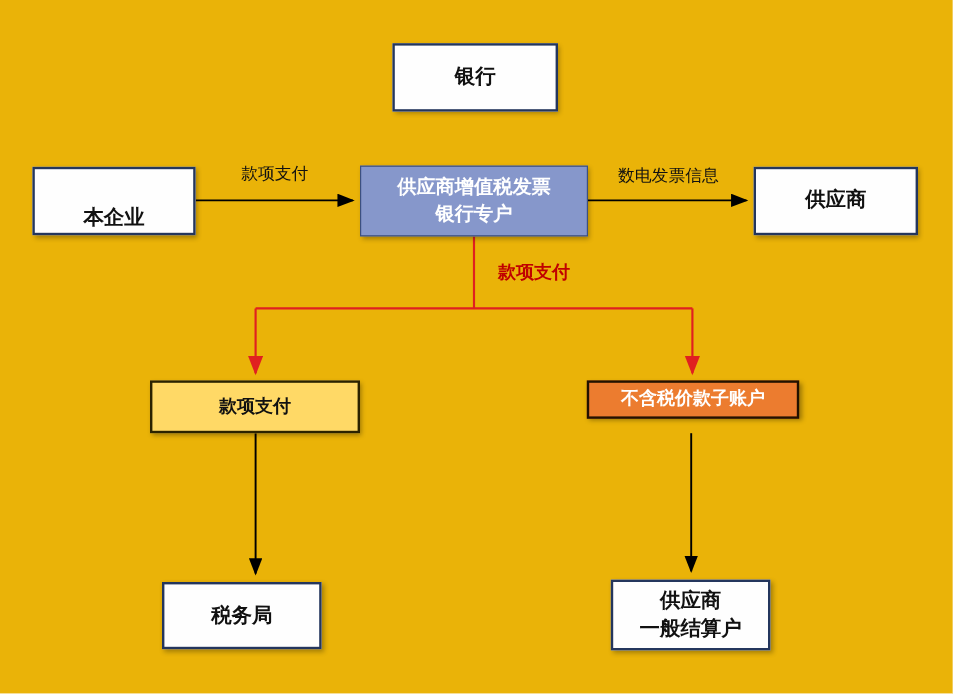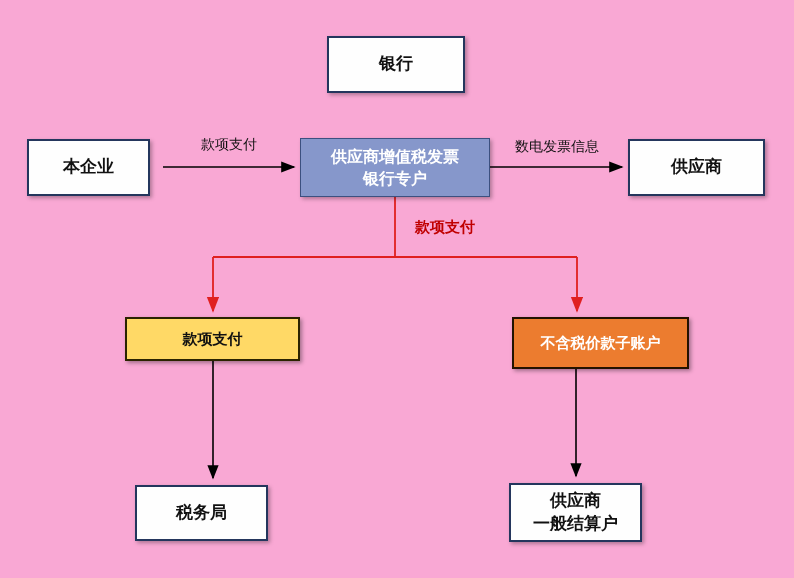--- a/index.html
+++ b/index.html
@@ -5,21 +5,21 @@
   html, body {
     margin: 0;
     padding: 0;
     background: #ffffff;
     font-family: "Liberation Serif", "DejaVu Serif", serif;
   }
   .canvas {
     position: relative;
     width: 794px;
     height: 578px;
-    background: #f9a8d4;
+    background: #eab308;
     overflow: hidden;
   }
   .connectors {
     position: absolute;
     left: 0;
     top: 0;
     width: 794px;
     height: 578px;
     pointer-events: none;
   }
@@ -102,38 +102,38 @@
 
     <line x1="213" y1="361" x2="213" y2="478" stroke="#000000" stroke-width="1.6" marker-end="url(#arrow-black)"></line>
 
     <line x1="576" y1="361" x2="576" y2="476" stroke="#000000" stroke-width="1.6" marker-end="url(#arrow-black)"></line>
   </svg>
 
   <div class="node node-plain" style="left:327px; top:36px; width:138px; height:57px;">
     <span>银行</span>
   </div>
 
-  <div class="node node-plain" style="left:27px; top:139px; width:123px; height:57px;">
+  <div class="node node-plain" style="left:27px; top:139px; width:136px; height:57px;justify-content:flex-end;">
     <span>本企业</span>
   </div>
 
   <div class="node node-blue" style="left:300px; top:138px; width:190px; height:59px;">
     <span>供应商增值税发票</span>
     <span>银行专户</span>
   </div>
 
   <div class="node node-plain" style="left:628px; top:139px; width:137px; height:57px;">
     <span>供应商</span>
   </div>
 
   <div class="node node-yellow" style="left:125px; top:317px; width:175px; height:44px;">
     <span>款项支付</span>
   </div>
 
-  <div class="node node-orange" style="left:512px; top:317px; width:177px; height:52px;">
+  <div class="node node-orange" style="left:489px; top:317px; width:177px; height:32px;">
     <span>不含税价款子账户</span>
   </div>
 
   <div class="node node-plain" style="left:135px; top:485px; width:133px; height:56px;">
     <span>税务局</span>
   </div>
 
   <div class="node node-plain" style="left:509px; top:483px; width:133px; height:59px;">
     <span>供应商</span>
     <span>一般结算户</span>

